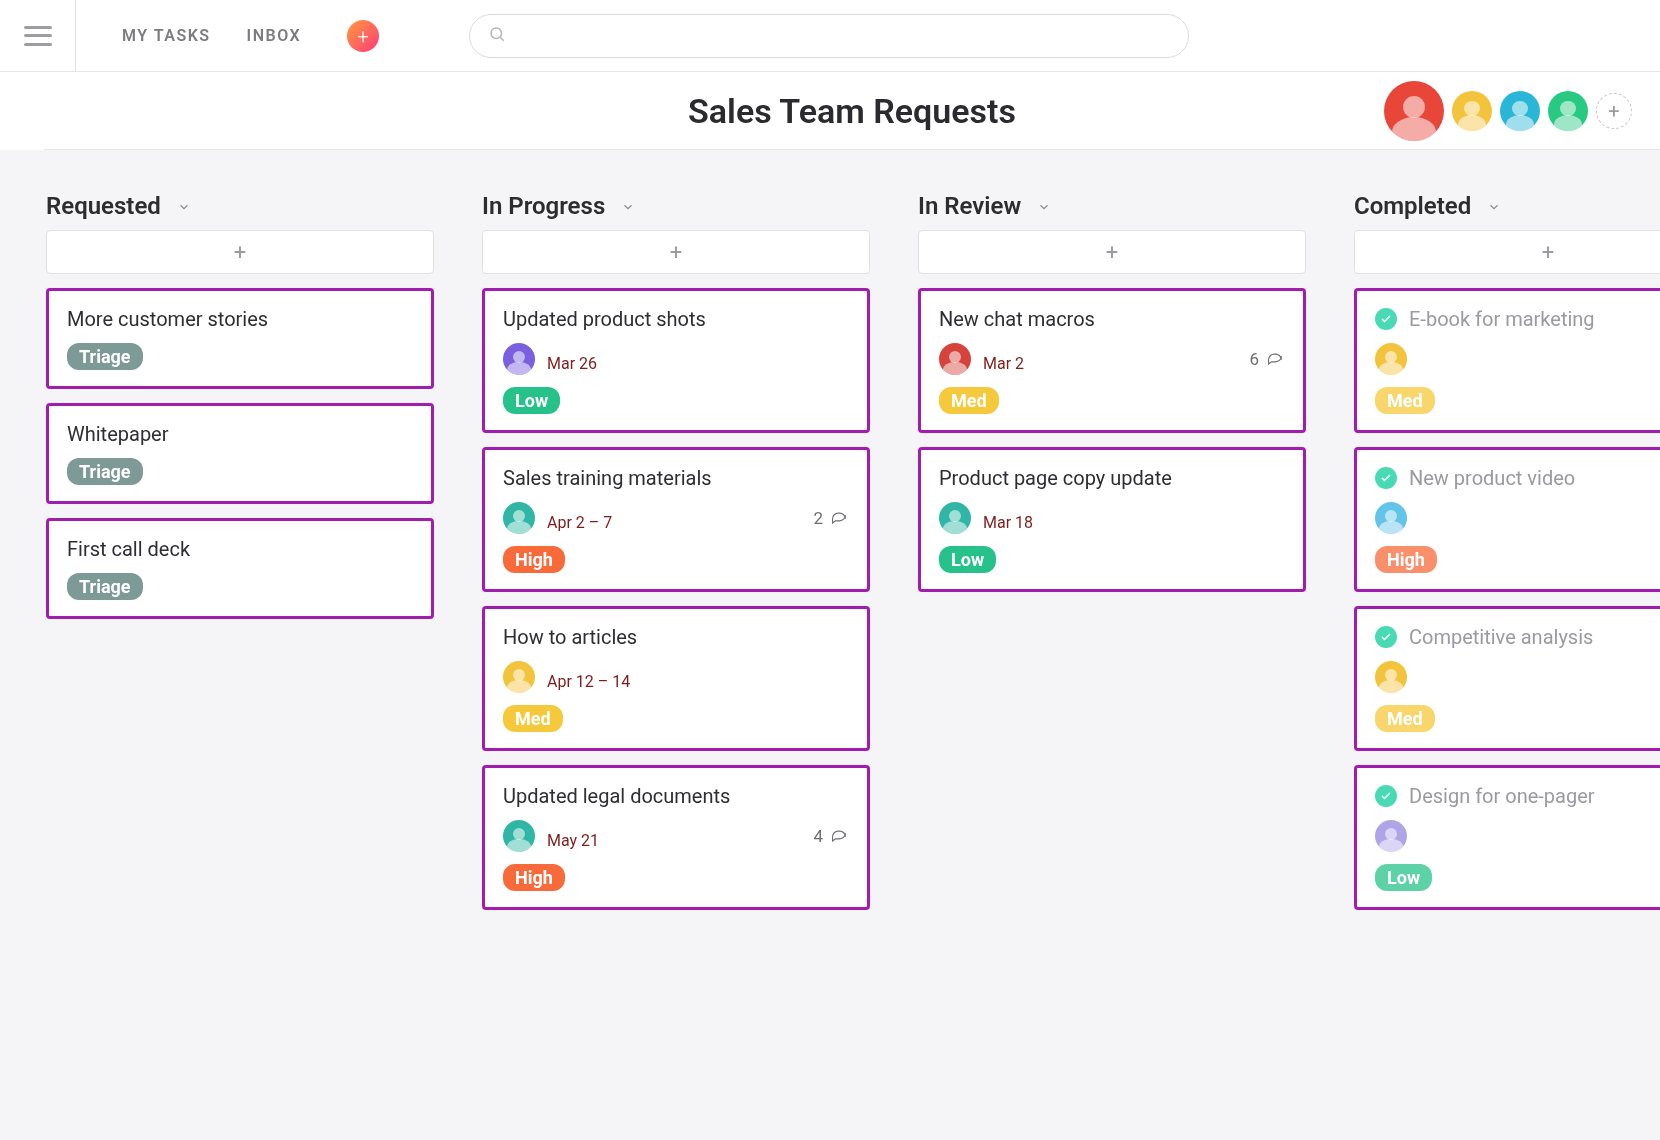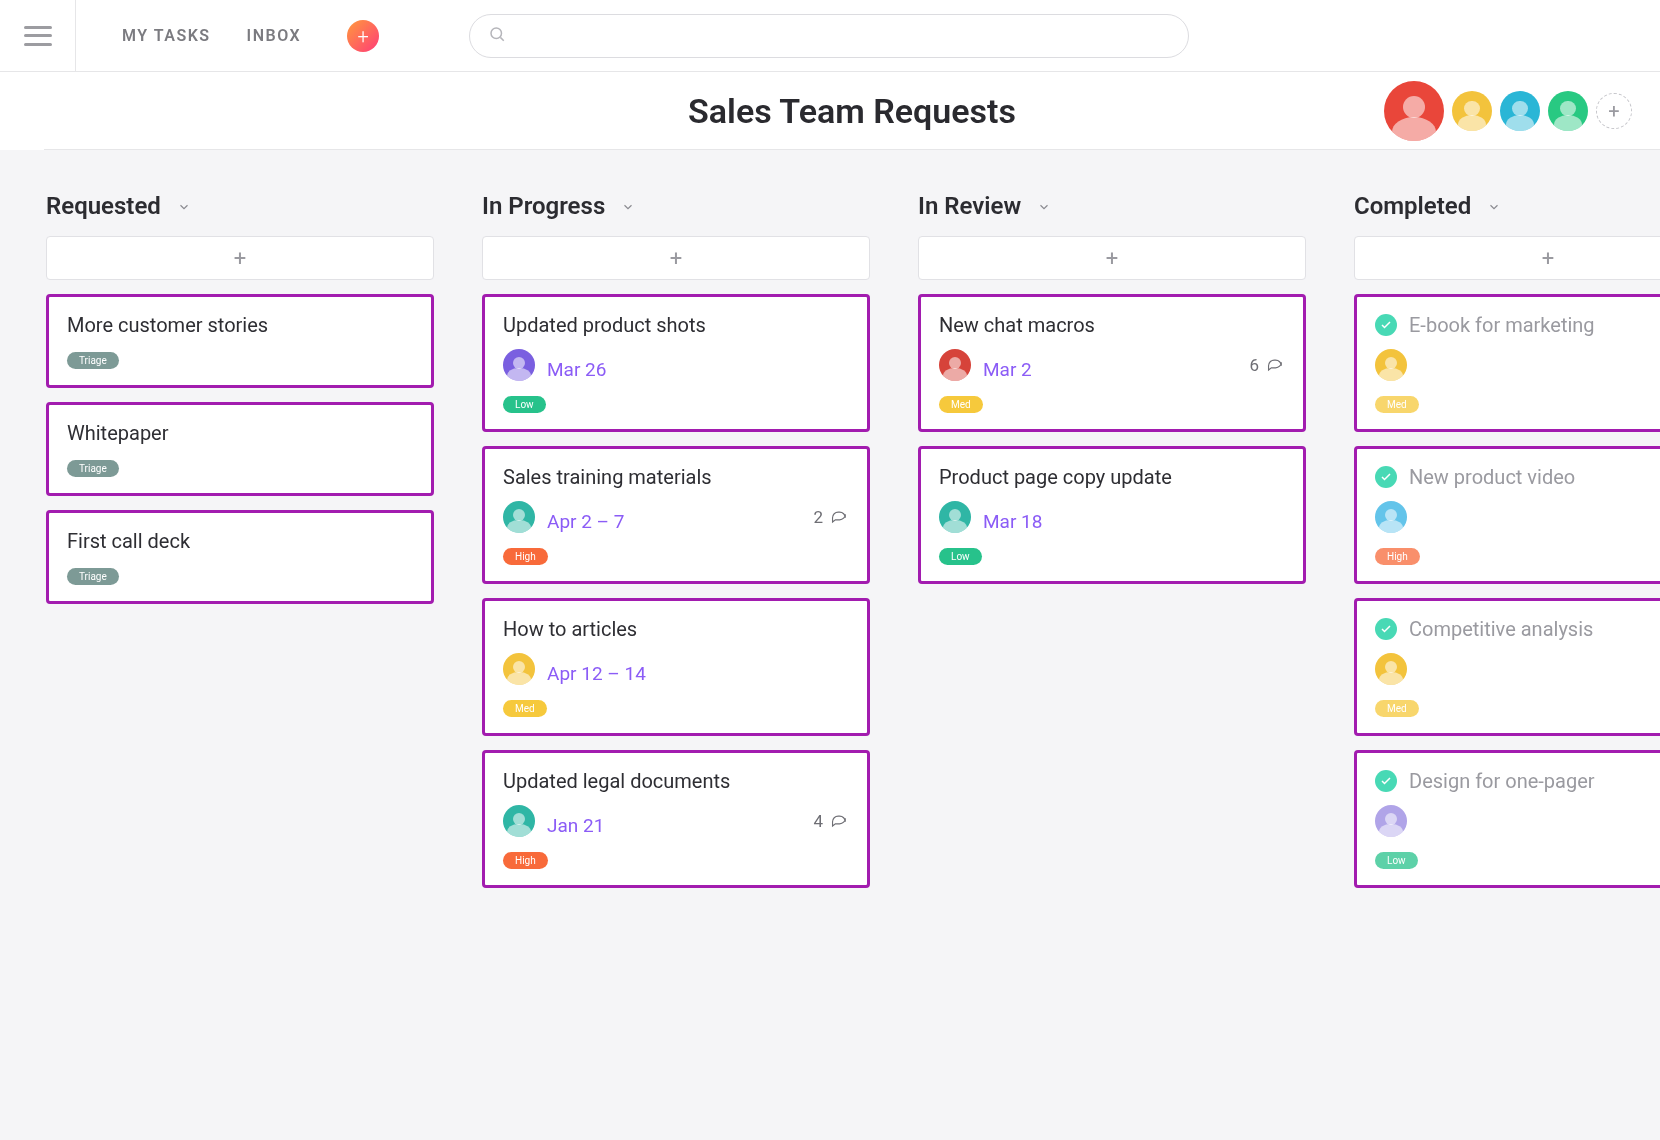--- a/index.html
+++ b/index.html
@@ -102,21 +102,21 @@
   
   .board {
     background:#f5f5f7;
     height: calc(100% - 68px - 78px);
     padding: 42px 0 0 46px;
     display:flex; gap: 48px;
     overflow-x:auto;
   }
   .column { width: 388px; flex: 0 0 388px; }
 
-  .col-header { display:flex; align-items:center; gap:16px; margin-bottom: 16px; }
+  .col-header { display:flex; align-items:center; gap:16px; margin-bottom: 10px; }
   .col-title { font-size:24px; font-weight:600; color:#2c2c31; }
   .chev { width: 14px; height: 14px; display:inline-block; }
   .chev svg { width:14px; height:14px; stroke:#8a8a90; }
 
   .add-card {
     height: 44px; border:1px solid #e1e1e5; border-radius:4px; background:#fff;
     display:flex; align-items:center; justify-content:center;
     color:#9a9aa0; font-size:22px; cursor:pointer; margin-bottom: 14px;
   }
 
@@ -133,28 +133,28 @@
     width:22px; height:22px; border-radius:50%; background:#48d9b5;
     display:flex; align-items:center; justify-content:center; flex:0 0 22px;
   }
   .check-circle svg { width:12px; height:12px; stroke:#fff; stroke-width:3; fill:none; }
 
   .meta-row {
     display:flex; align-items:center; justify-content:space-between;
     margin-top: 12px;
   }
   .meta-left { display:flex; align-items:center; gap: 12px; }
-  .date { font-size:19px; color:#8b5cf6;margin-top:8px; }
+  .date { font-size:16px; color:#7f1d1d;margin-top:8px; }
   .comments { display:flex; align-items:center; gap:6px; color:#6e6e74; font-size:17px; }
   .comments svg { width:20px; height:20px; stroke:#6e6e74; fill:none; stroke-width:1.6; }
 
   .tag-row { margin-top: 12px; }
   .tag {
     display:inline-block; padding: 3px 12px; border-radius: 12px;
-    font-size:10px; color:#fff; font-weight:400;
+    font-size:18px; color:#fff; font-weight:700;
   }
 </style>
 </head>
 <body>
 
 <div class="topnav">
   <div class="hamburger-wrap">
     <div class="hamburger">
       <span></span>
         <span></span>
@@ -292,21 +292,21 @@
       <div class="card">
         <div class="card-title-row">
           <div class="card-title">Updated legal documents</div>
         </div>
         <div class="meta-row">
           <div class="meta-left">
             <div class="avatar sm" style="background: rgb(47, 182, 165);">
               <div class="head"></div>
               <div class="body"></div>
             </div>
-            <div class="date">Jan 21</div>
+            <div class="date">May 21</div>
           </div>
           <div class="comments">
             <span>4</span>
             <span><svg viewBox="0 0 24 24">
                 <path d="M21 12a8 8 0 0 1-8 8H7l-4 3v-6a8 8 0 0 1 8-8h2a8 8 0 0 1 8 8z" transform="scale(0.85) translate(2,1)"></path>
               </svg></span>
           </div>
         </div>
         <div class="tag-row"><span class="tag" style="background: rgb(248, 106, 58);">High</span></div>
       </div>

